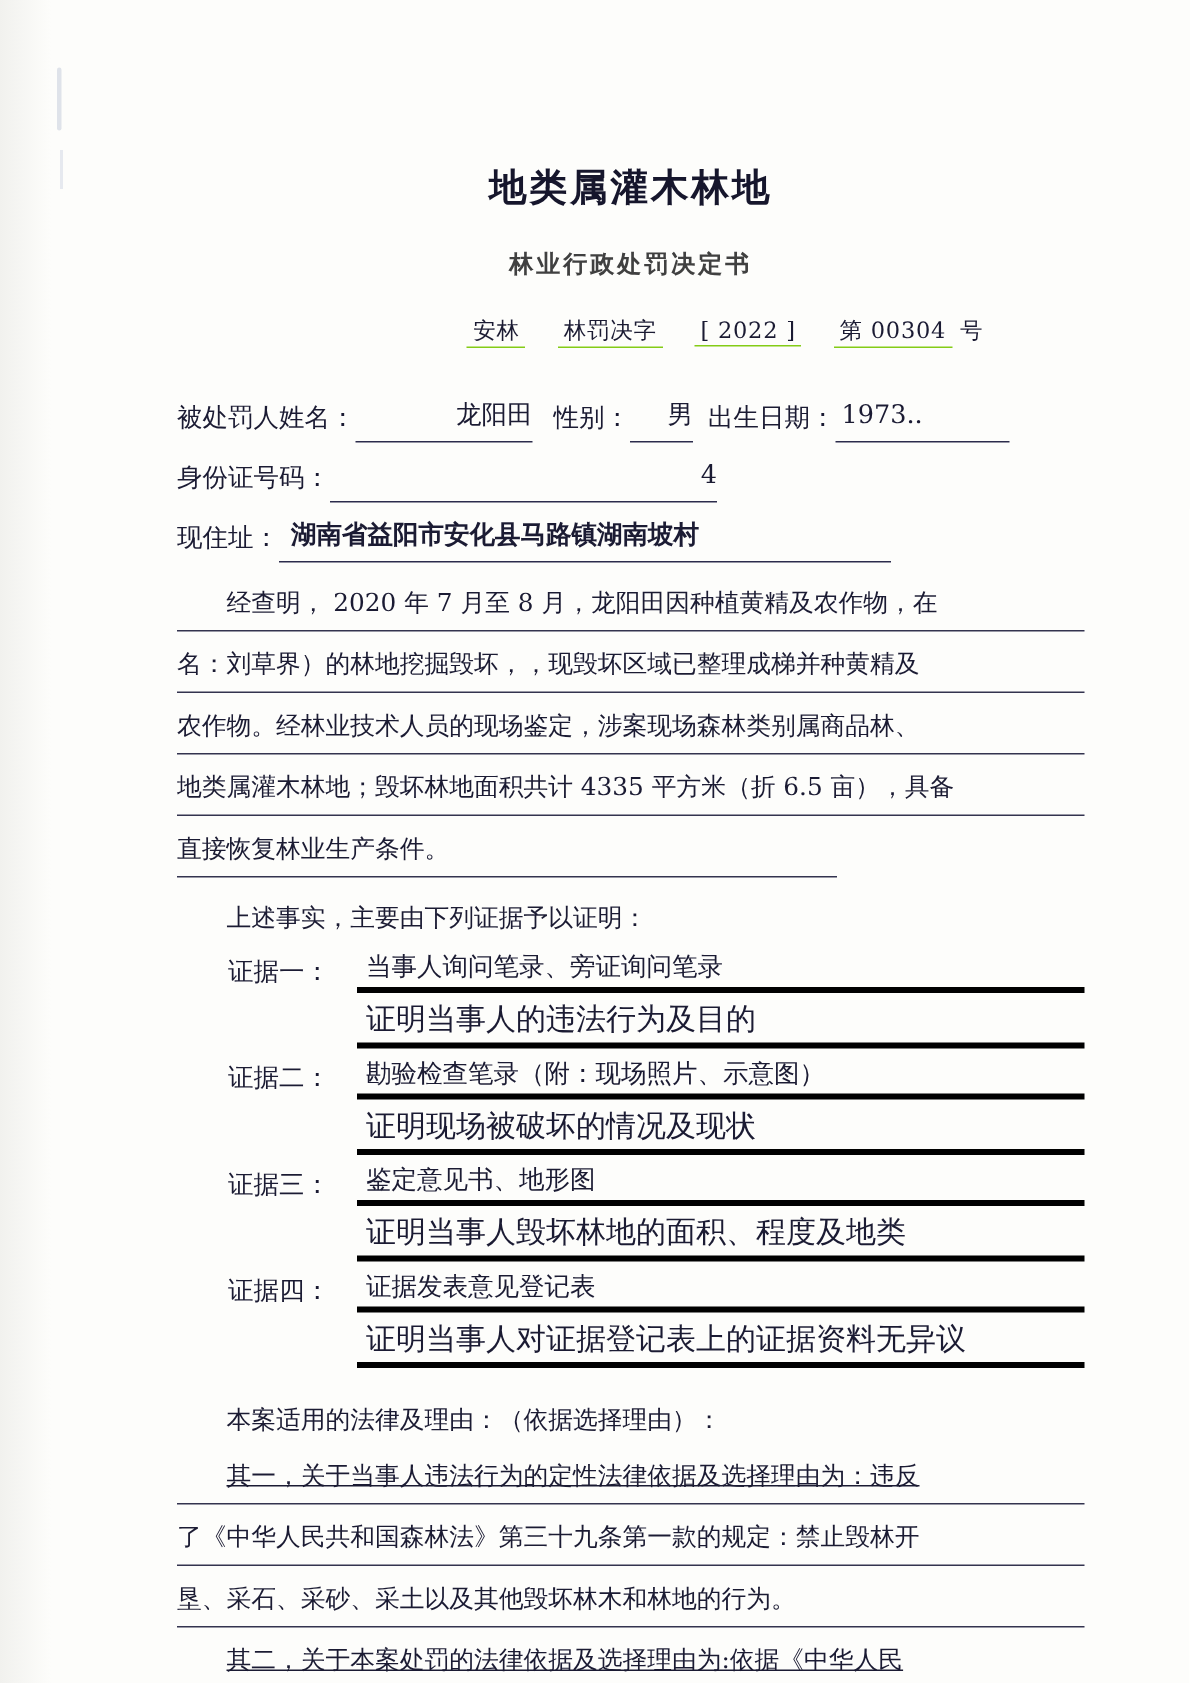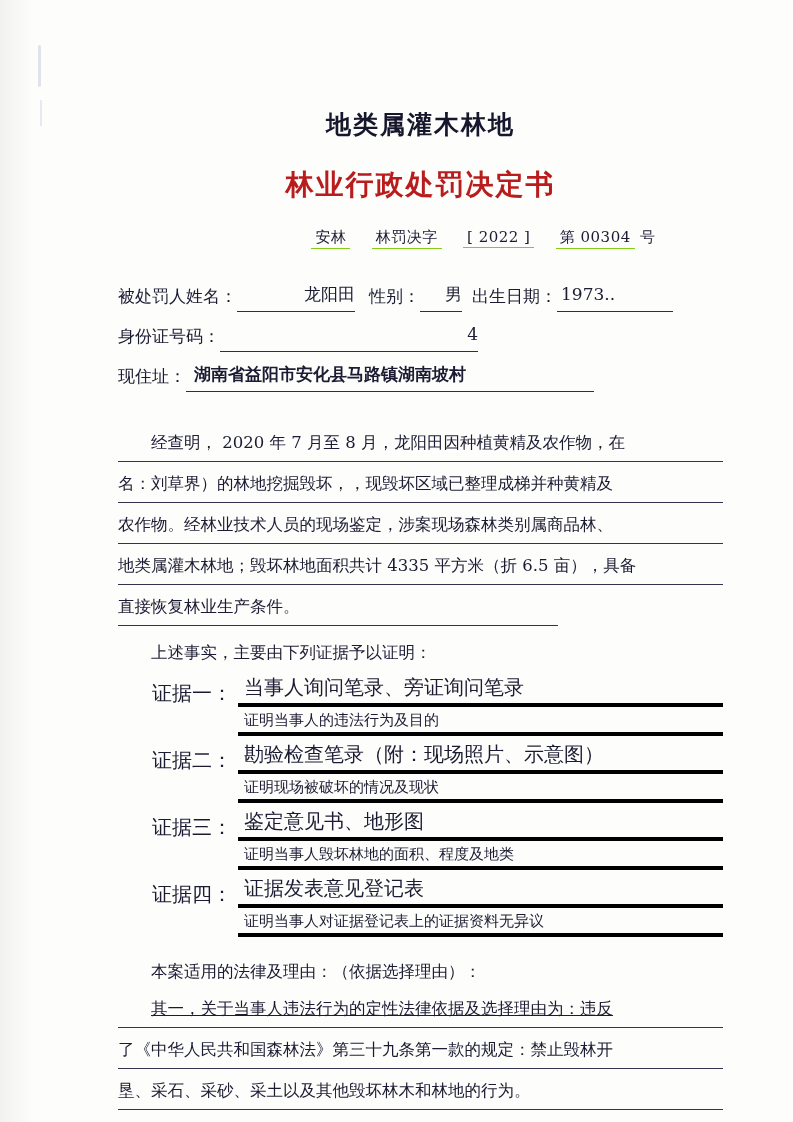--- a/index.html
+++ b/index.html
@@ -54,25 +54,25 @@
   .title-main {
     text-align: center;
     font-size: 25px;
     font-weight: bold;
     letter-spacing: 2px;
     margin-top: 108px;
     color: #16162c;
   }
   .title-sub {
     text-align: center;
-    font-size: 28px;
+    font-size: 16px;
     font-weight: bold;
     letter-spacing: 2px;
     margin-top: 25px;
-    color: #b91c1c;
+    color: #404040;
   }
 
   .doc-no {
     margin-top: 24px;
     text-align: center;
     font-size: 15px;
     letter-spacing: 0.5px;
     padding-left: 110px;
   }
   .doc-no .u {
@@ -102,21 +102,21 @@
   }
   .ul.left { text-align: left; padding-left: 8px; font-weight: bold; }
 
   .w-name { width: 118px; }
   .w-sex { width: 42px; }
   .w-birth { width: 112px; text-align:left; padding-left:4px;}
   .w-id { width: 258px; }
   .w-addr { width: 400px; }
 
   .para {
-    margin-top: 34px;
+    margin-top: 10px;
     font-size: 16.5px;
     line-height: 33px;
     text-align: justify;
   }
   .para .line {
     display: block;
     border-bottom: 1px solid #33334f;
     padding-bottom: 2px;
     margin-bottom: 5px;
   }
@@ -126,37 +126,37 @@
     margin-top: 16px;
     font-size: 16.5px;
     text-indent: 2em;
   }
 
   .evidence {
     margin-top: 10px;
   }
   .ev-row {
     display: flex;
-    align-items: flex-end;
-    font-size: 20px;
+    align-items: center;
+    font-size: 17px;
     margin-bottom: 4px;
     padding-left: 34px;
   }
   .ev-label {
     width: 86px;
     flex: 0 0 86px;
   }
   .ev-text {
     flex: 1;
     border-bottom: 4px solid #000000;
     padding: 0 0 2px 6px;
   }
   .ev-sub {
     display: flex;
-    font-size: 15px;
+    font-size: 20px;
     margin-bottom: 5px;
     padding-left: 120px;
   }
   .ev-sub .ev-text { flex: 1; }
 
   .law {
     margin-top: 18px;
     font-size: 16.5px;
     line-height: 33px;
   }

